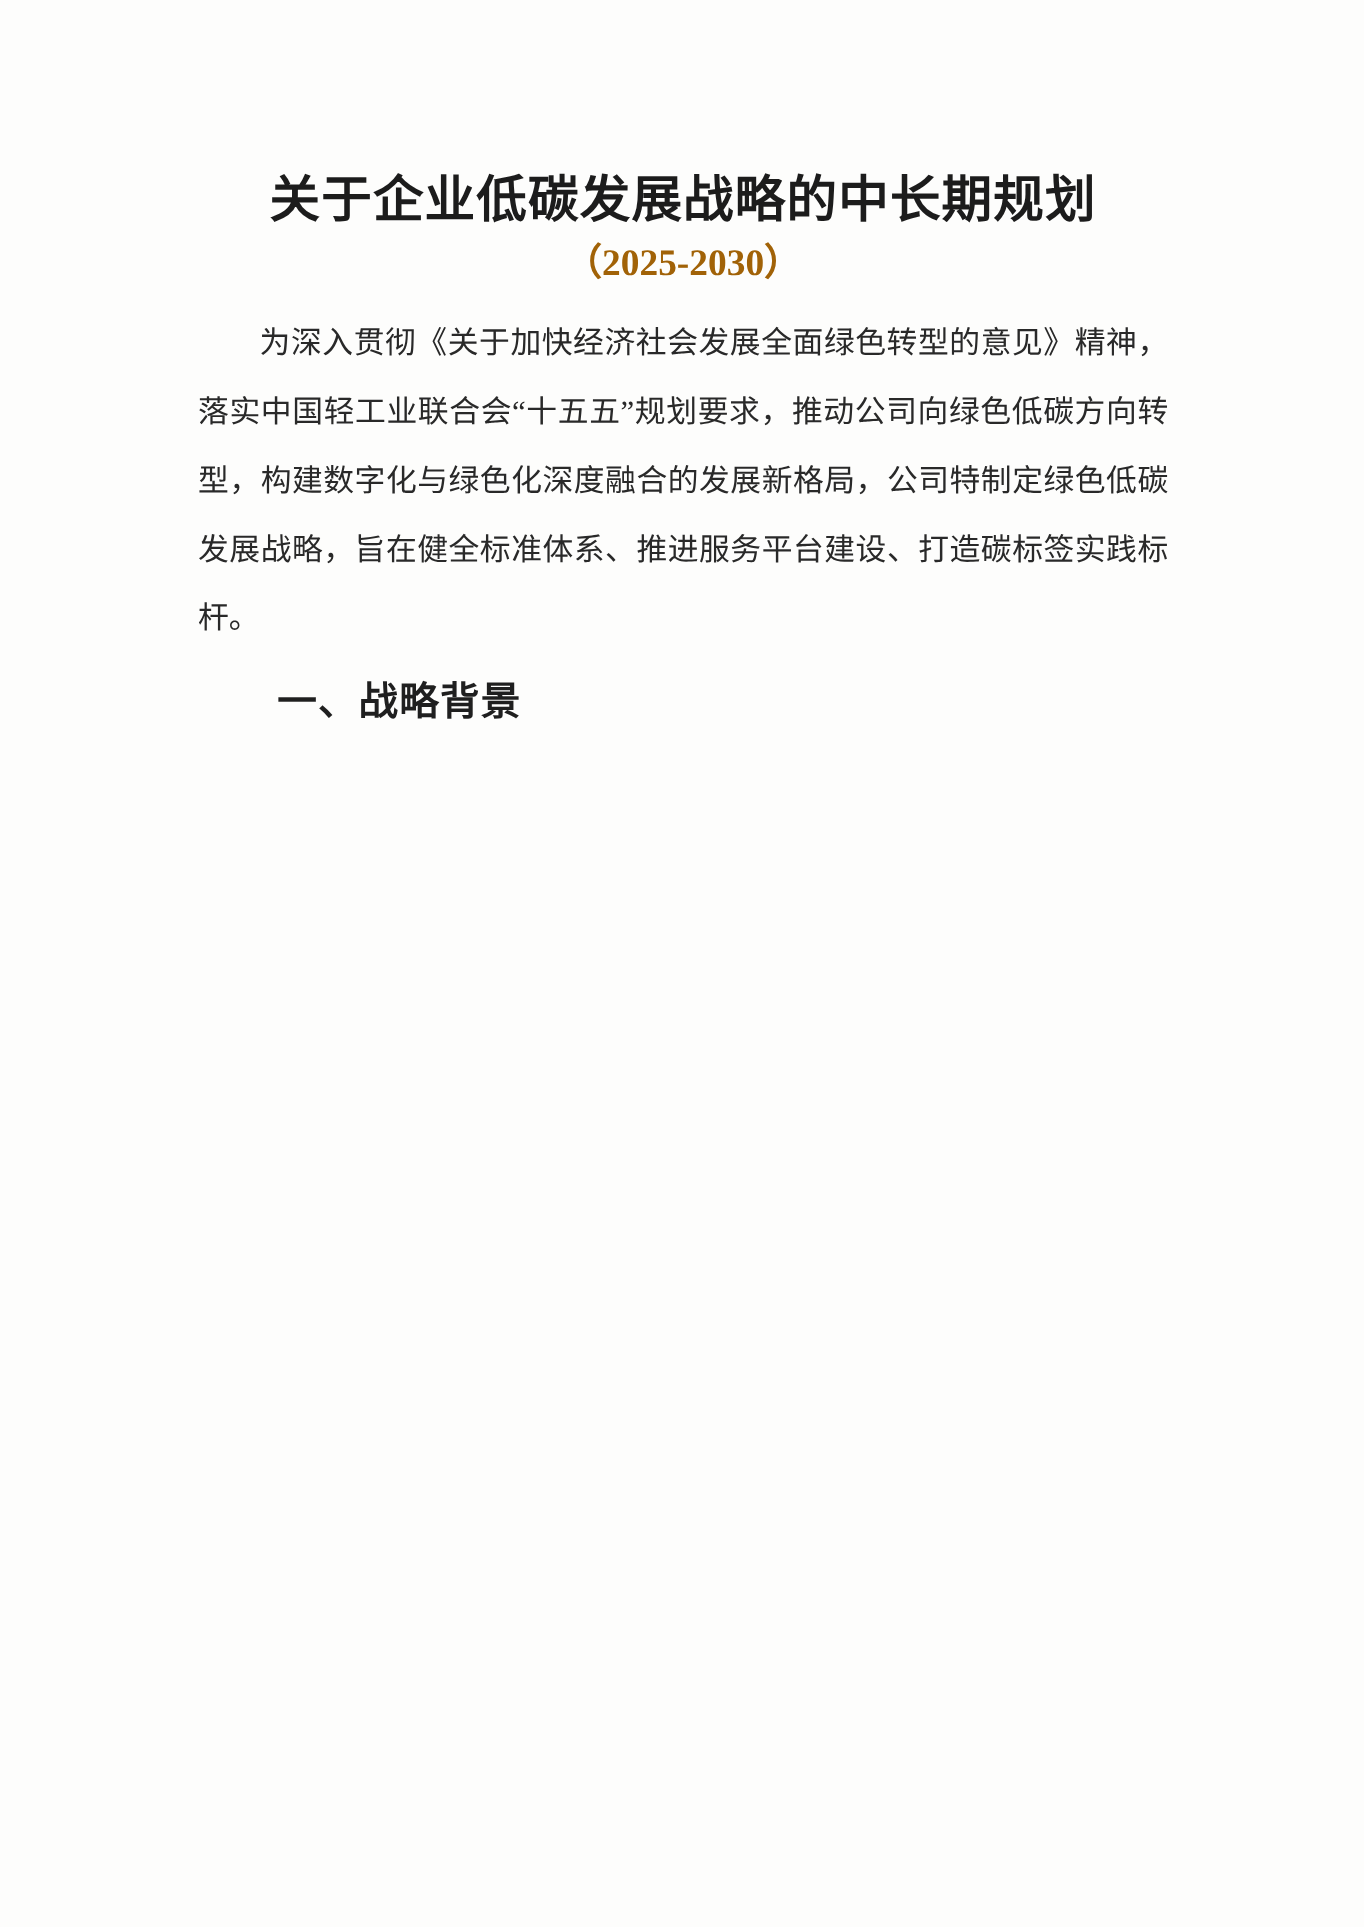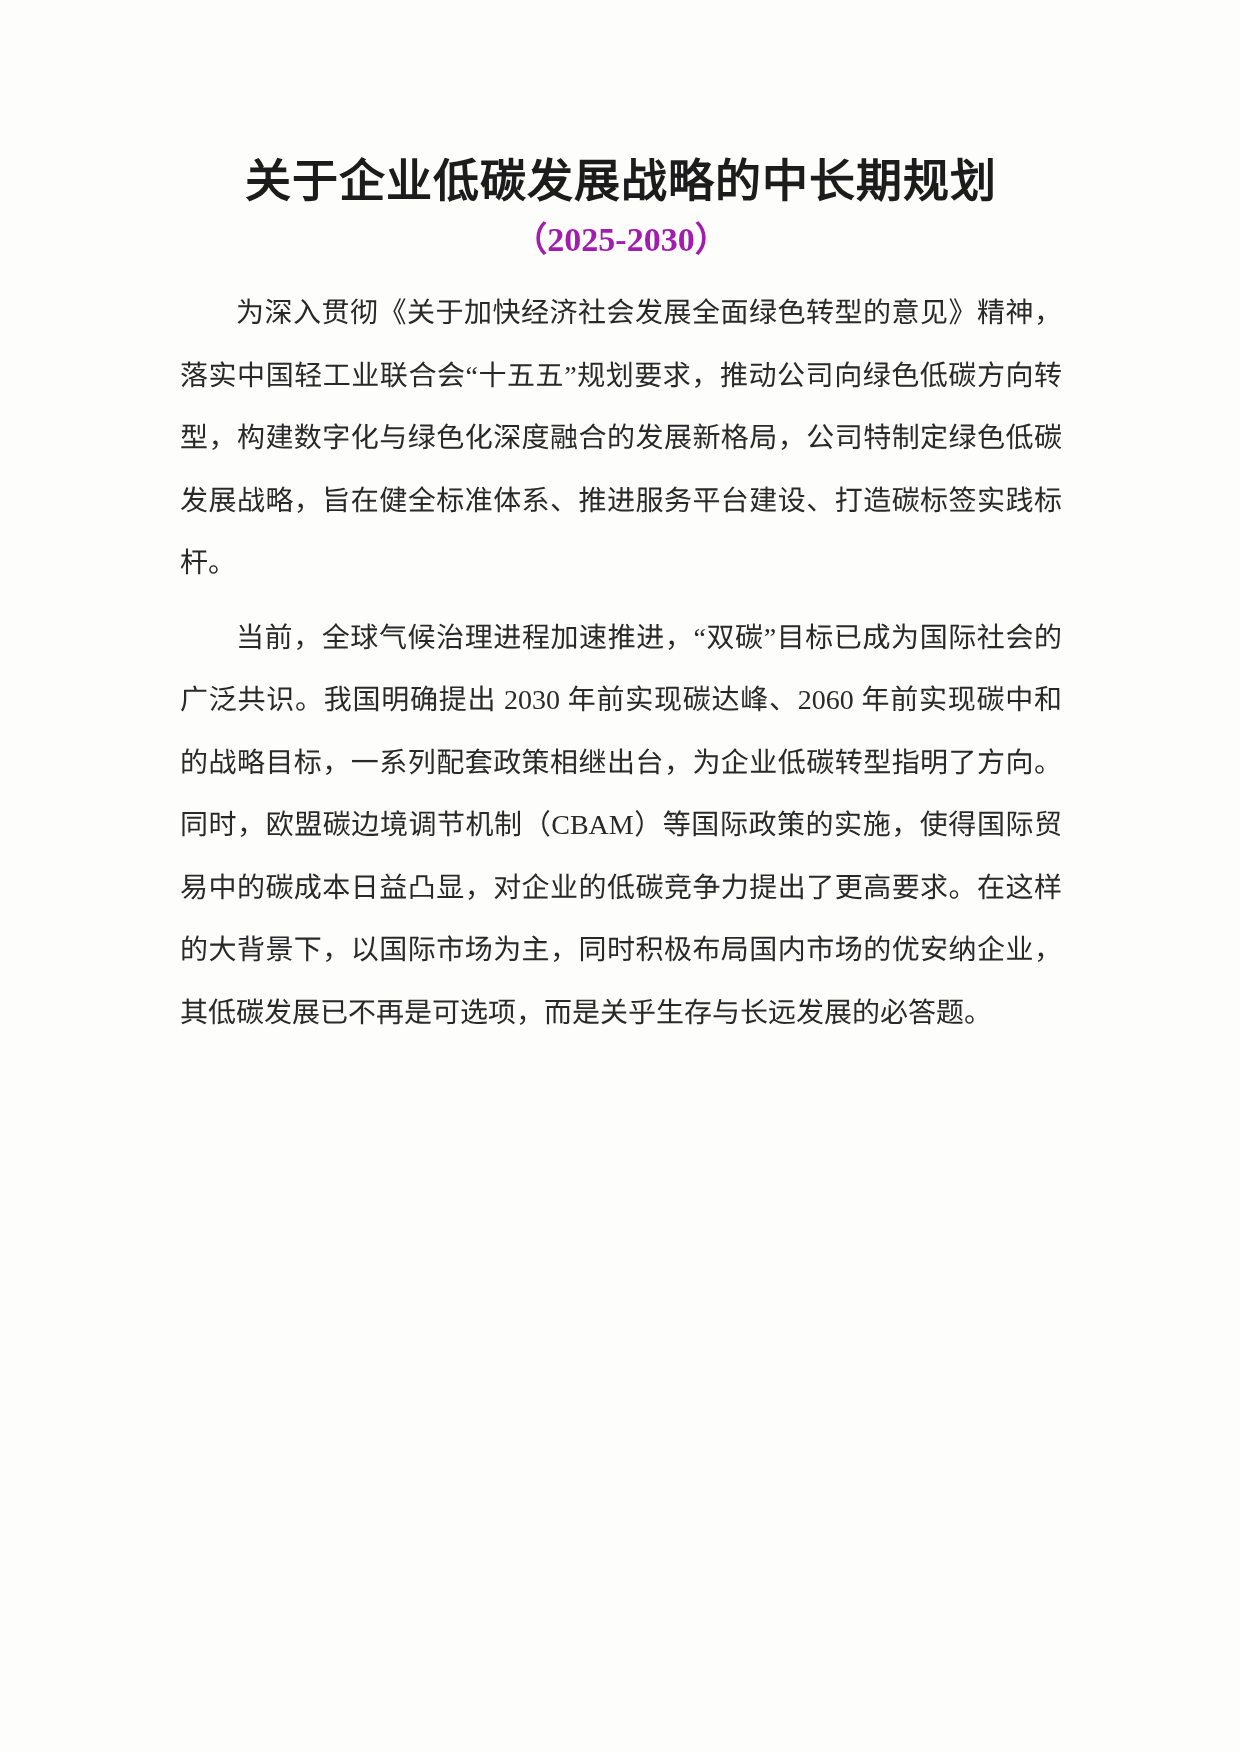--- a/index.html
+++ b/index.html
@@ -35,21 +35,21 @@
     color: #1c1c1c;
     text-align: center;
     letter-spacing: 1px;
     white-space: nowrap;
   }
   .doc-subtitle {
     margin: 0;
     font-size: 34px;
     line-height: 52px;
     font-weight: bold;
-    color: #a21caf;
+    color: #a16207;
     text-align: center;
   }
   .body-par {
     margin: 0;
     font-size: 28px;
     line-height: 62.5px;
     text-align: justify;
     text-indent: 2em;
     color: #292929;
   }
@@ -71,19 +71,19 @@
 
 <div class="page">
   <div class="content">
 
     <h1 class="doc-title">关于企业低碳发展战略的中长期规划</h1>
 
     <h2 class="doc-subtitle">（2025-2030）</h2>
 
     <p class="body-par par-intro">为深入贯彻《关于加快经济社会发展全面绿色转型的意见》精神，落实中国轻工业联合会“十五五”规划要求，推动公司向绿色低碳方向转型，构建数字化与绿色化深度融合的发展新格局，公司特制定绿色低碳发展战略，旨在健全标准体系、推进服务平台建设、打造碳标签实践标杆。</p>
 
+    <h3 class="sec-heading">一、战略背景</h3>
 
-    <p class="body-par sec-par">当前，全球气候治理进程加速推进，“双碳”目标已成为国际社会的广泛共识。我国明确提出 2030 年前实现碳达峰、2060 年前实现碳中和的战略目标，一系列配套政策相继出台，为企业低碳转型指明了方向。同时，欧盟碳边境调节机制（CBAM）等国际政策的实施，使得国际贸易中的碳成本日益凸显，对企业的低碳竞争力提出了更高要求。在这样的大背景下，以国际市场为主，同时积极布局国内市场的优安纳企业，其低碳发展已不再是可选项，而是关乎生存与长远发展的必答题。</p>
 
 
 
   </div>
 </div>
 
 </body></html>

